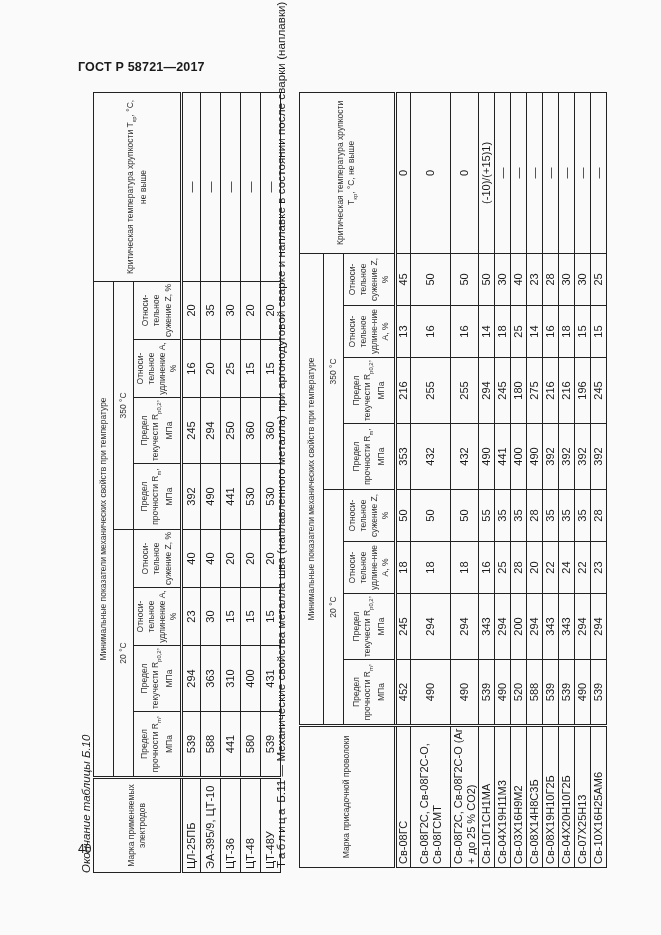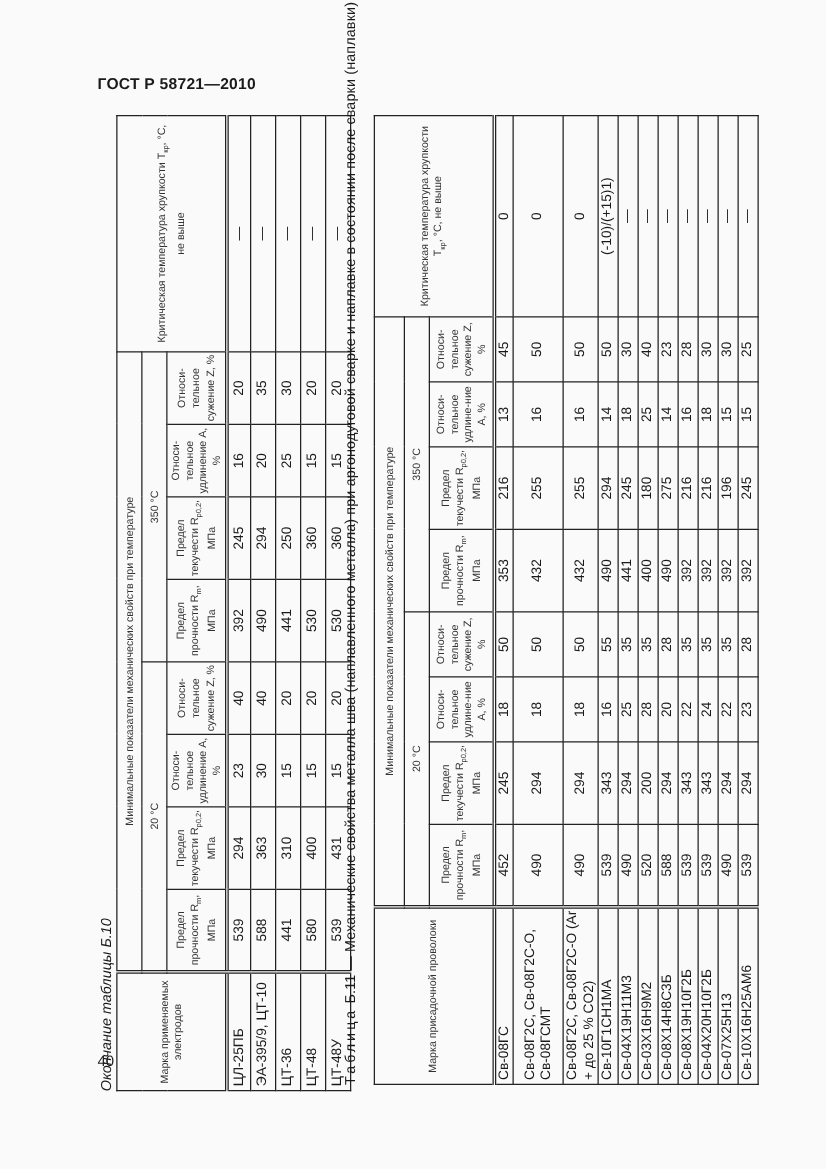--- a/index.html
+++ b/index.html
@@ -25,21 +25,21 @@
   td.name { text-align: left; padding-left: 3px; font-size: 11px; }
   tr.sep td { border-top: 3px double #222; }
   td.namecol { border-right: 3px double #222; }
   .t1 { left: 0; top: 13px; width: 780px; }
   .t2 { left: 5px; top: 219px; width: 775px; }
   sub { font-size: 70%; }
 </style>
 </head>
 <body>
 
-<div class="doc-header">ГОСТ Р 58721—2010</div>
+<div class="doc-header">ГОСТ Р 58721—2017</div>
 <div class="page-number">40</div>
 
 <div class="rot">
   <div class="cap cap1">Окончание таблицы Б.10</div>
 
   <table class="t1">
     <colgroup>
       <col style="width:95px">
         <col style="width:66px">
         <col style="width:66px">

